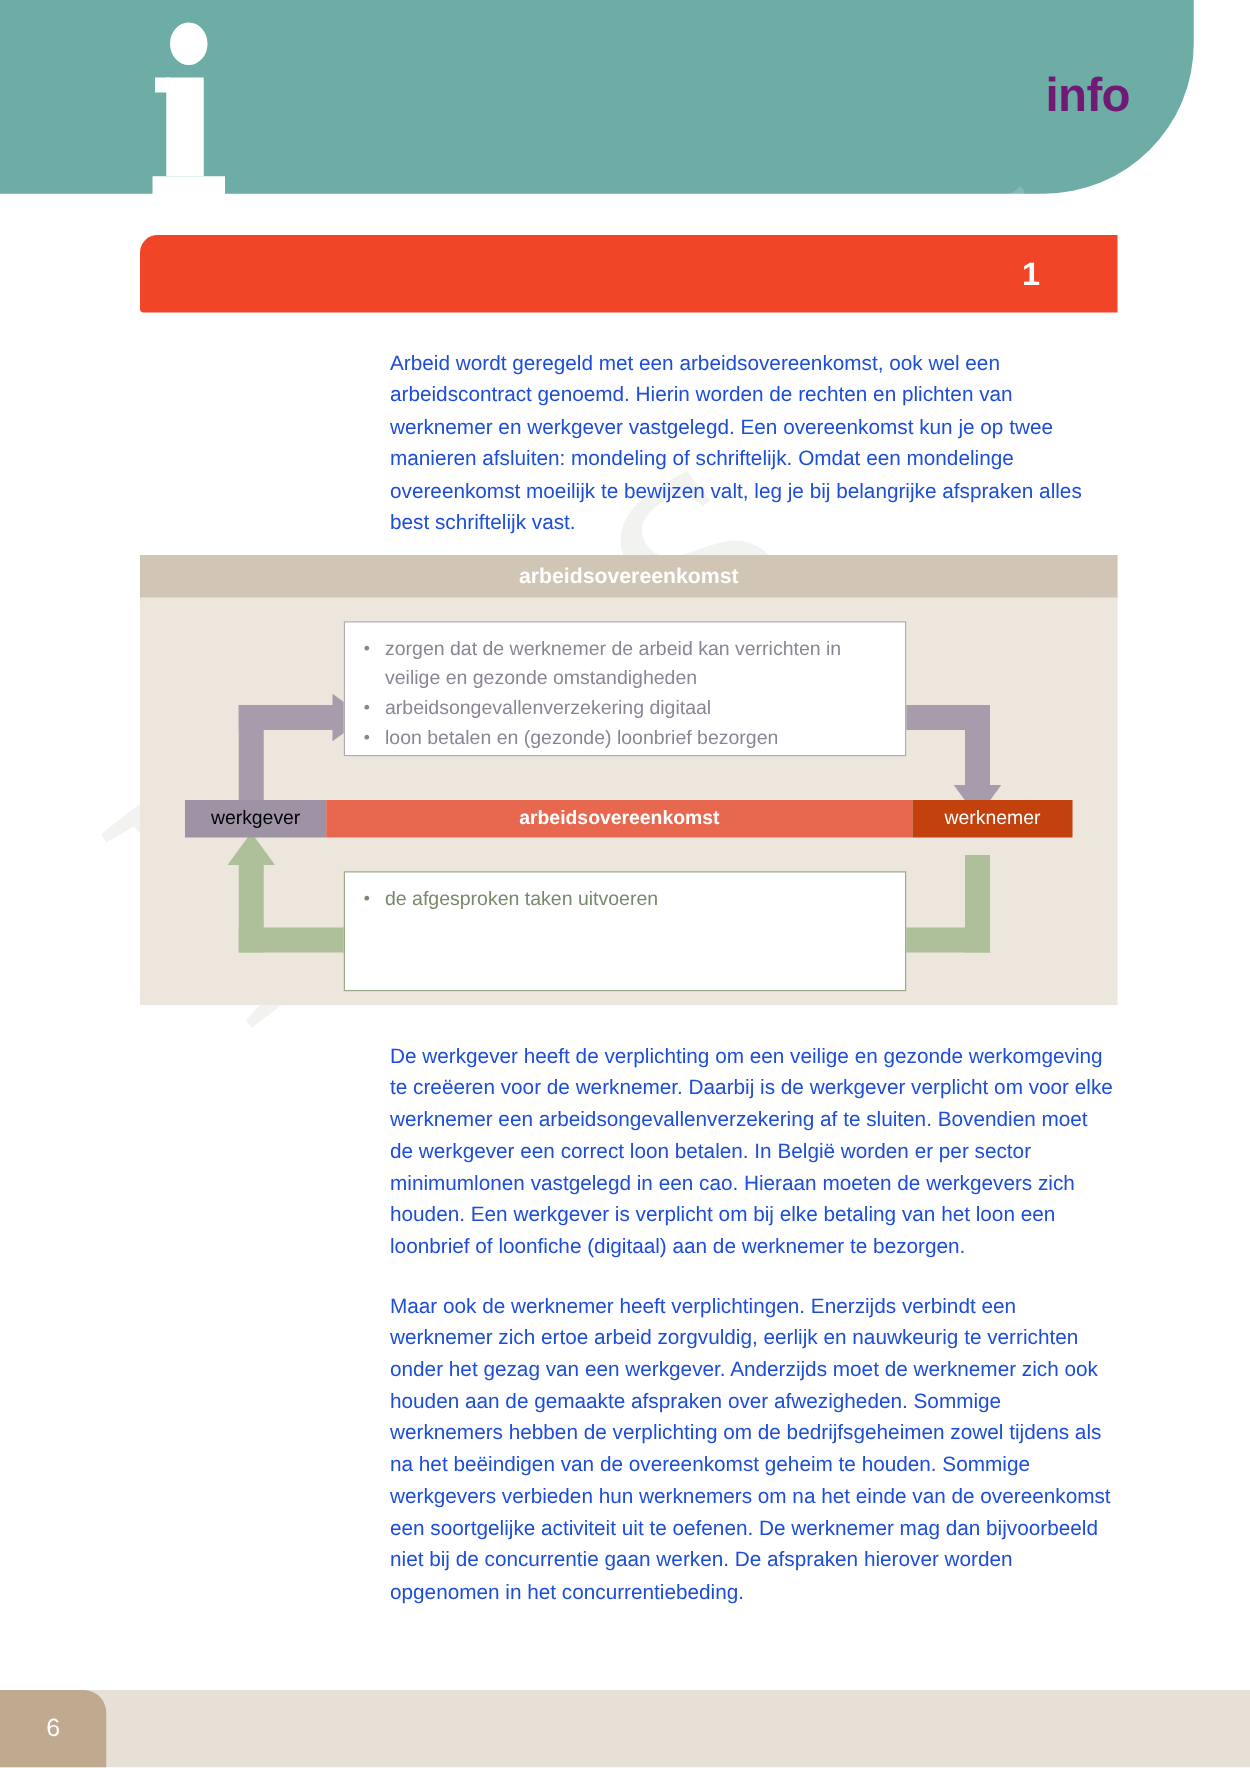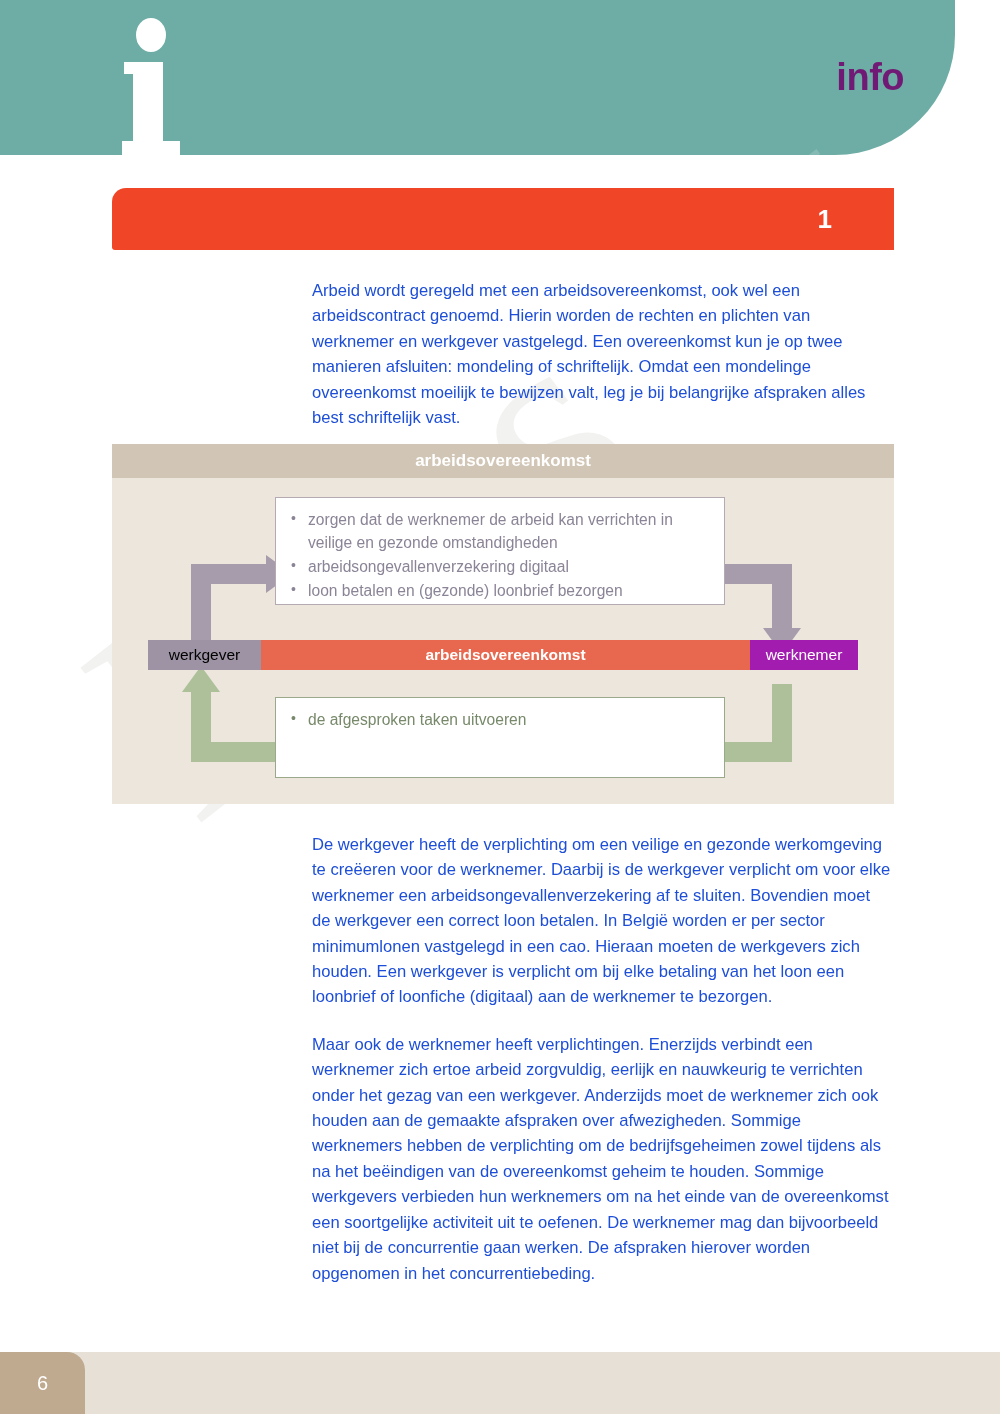--- a/index.html
+++ b/index.html
@@ -311,21 +311,21 @@
     top: 53px;
     width: 450px;
     height: 108px;
     border: 1px solid #b5aab2;
     padding: 10px 12px 8px 10px;
   }
   .duty-box.bottom {
     left: 163px;
     top: 253px;
     width: 450px;
-    height: 81px;
+    height: 96px;
     border: 1px solid #9aa98a;
     padding: 10px 12px 8px 10px;
   }
   .duty-list {
     list-style: none;
     margin: 0;
     padding: 0;
   }
   .duty-list li {
     position: relative;
@@ -366,22 +366,22 @@
     flex: 1;
     background: #e8684f;
     color: #ffffff;
     font-size: 15.5px;
     font-weight: bold;
     display: flex;
     align-items: center;
     justify-content: center;
   }
   .mid-right {
-    width: 108px;
-    background: #a21caf;
+    width: 128px;
+    background: #c2410c;
     color: #ffffff;
     font-size: 15.5px;
     display: flex;
     align-items: center;
     justify-content: center;
   }
 
   
   .footer {
     position: absolute;

